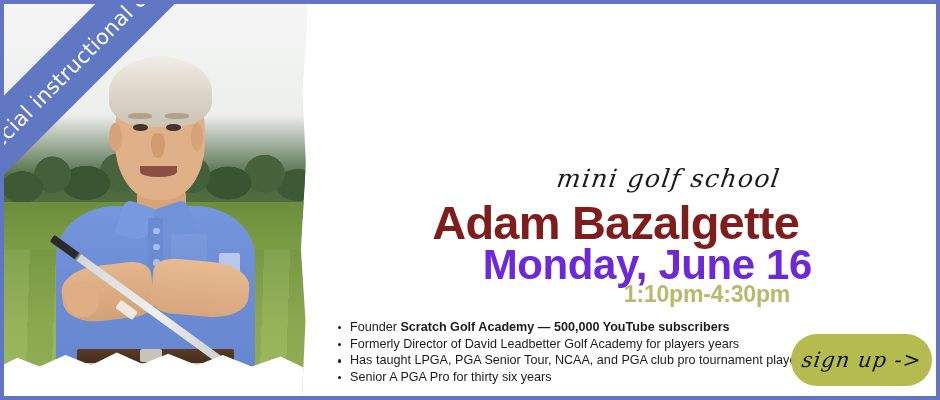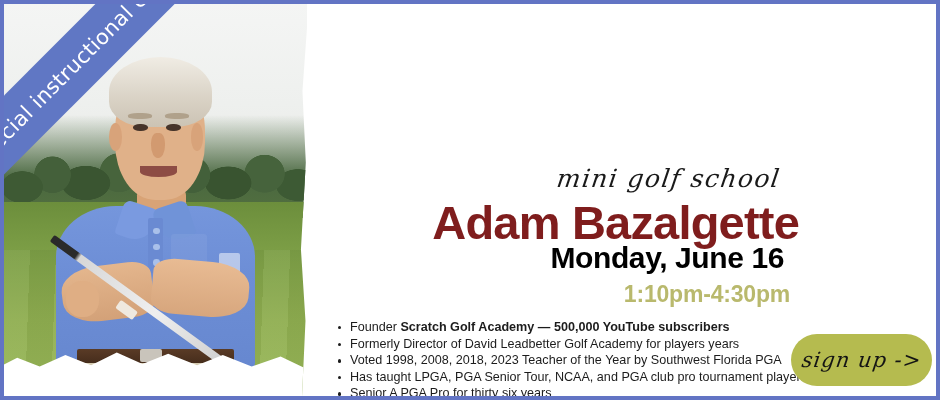--- a/index.html
+++ b/index.html
@@ -258,25 +258,25 @@
     top: 191px;
     font-size: 47px;
     font-weight: 700;
     color: #7f1d1d;
     letter-spacing: -0.8px;
     white-space: nowrap;
   }
 
   .date-title {
     position: absolute;
-    right: 152px;
+    right: 124px;
     top: 237px;
-    font-size: 30px;
+    font-size: 42px;
     font-weight: 700;
-    color: #000000;
+    color: #6d28d9;
     letter-spacing: -0.4px;
     white-space: nowrap;
   }
 
   .time-text {
     position: absolute;
     right: 146px;
     top: 277px;
     font-size: 23px;
     font-weight: 700;
@@ -394,21 +394,20 @@
   <div class="content">
 
     <div class="script-title">mini golf school</div>
     <div class="name-title">Adam Bazalgette</div>
     <div class="date-title">Monday, June 16</div>
     <div class="time-text">1:10pm-4:30pm</div>
 
     <ul class="bullets" id="bullet-list">
         <li><span>Founder </span><b>Scratch Golf Academy — 500,000 YouTube subscribers</b></li>
         <li><span>Formerly Director of David Leadbetter Golf Academy for players years</span></li>
-        <li><span>Voted 1998, 2008, 2018, 2023 Teacher of the Year by Southwest Florida PGA</span></li>
         <li><span>Has taught LPGA, PGA Senior Tour, NCAA, and PGA club pro tournament players</span></li>
         <li><span>Senior A PGA Pro for thirty six years</span></li>
       </ul>
 
     <button class="signup-btn">
       <span class="signup-label">sign up -&gt;</span>
     </button>
 
   </div>
 </div>

